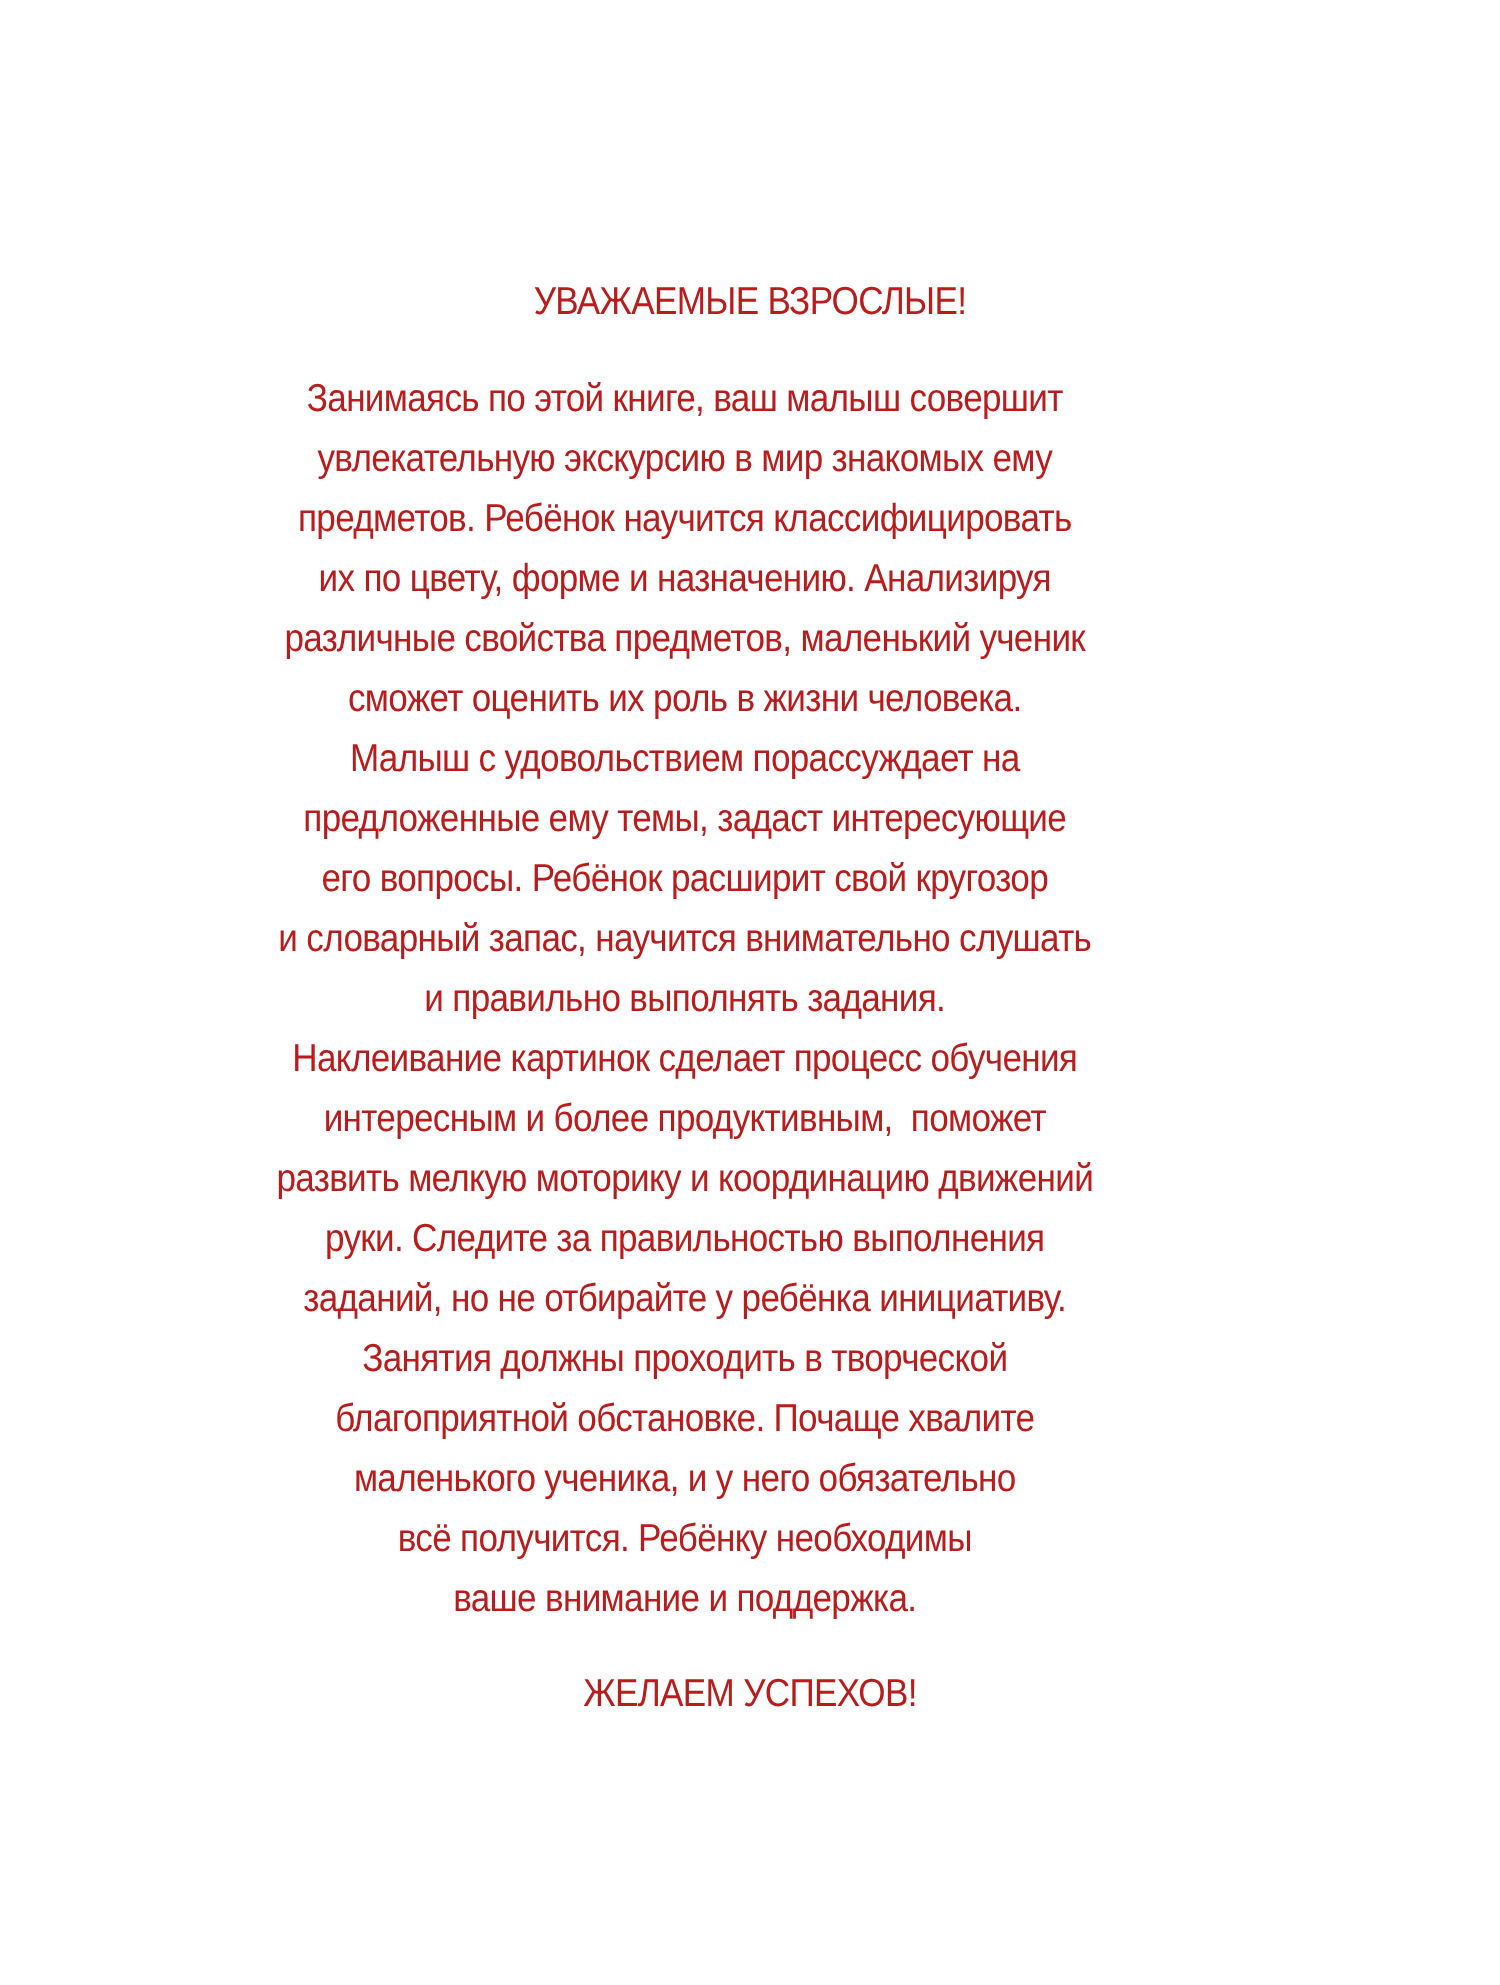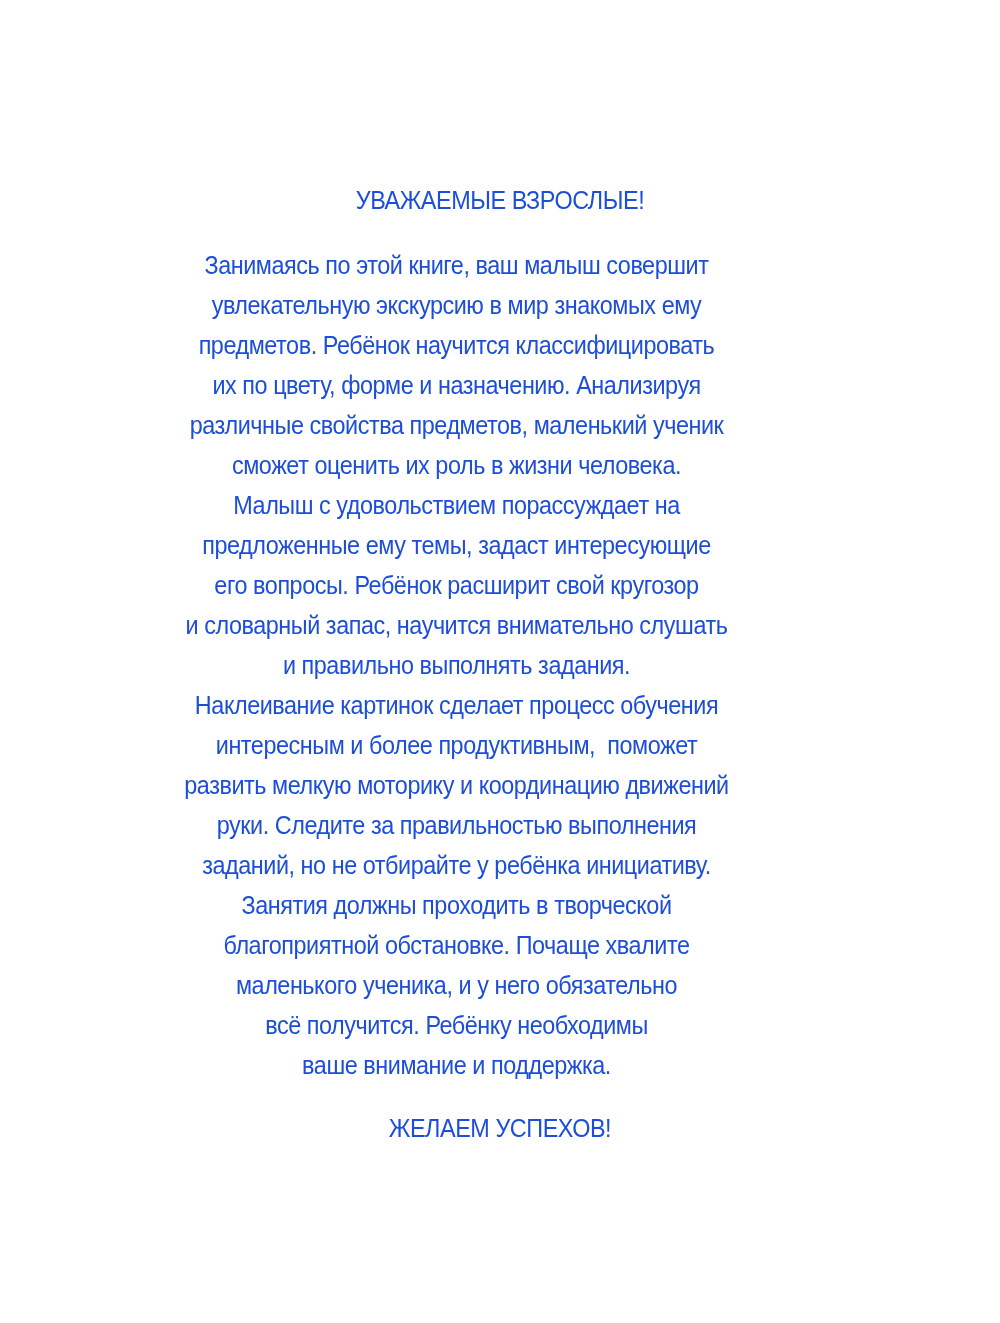--- a/index.html
+++ b/index.html
@@ -1,20 +1,20 @@
 <!DOCTYPE html>
 <html><head>
 <meta charset="utf-8">
 <style>
   html, body { margin: 0; padding: 0; background: #ffffff; }
   body { width: 1000px; height: 1323px; position: relative; overflow: hidden; }
   .page {
     position: absolute; left: 0; top: 0; width: 1000px; height: 1323px;
     font-family: "Liberation Sans", sans-serif;
-    color: #1d4ed8; text-align: center;
+    color: #b91c1c; text-align: center;
   }
   .title {
     position: absolute; left: 0; width: 1000px; top: 184px;
     font-size: 26px; line-height: 32px; letter-spacing: -0.5px;
     transform: scaleX(0.9); transform-origin: center;
   }
   .body {
     position: absolute; left: 0; width: 913px; top: 245px;
   }
   .line {

